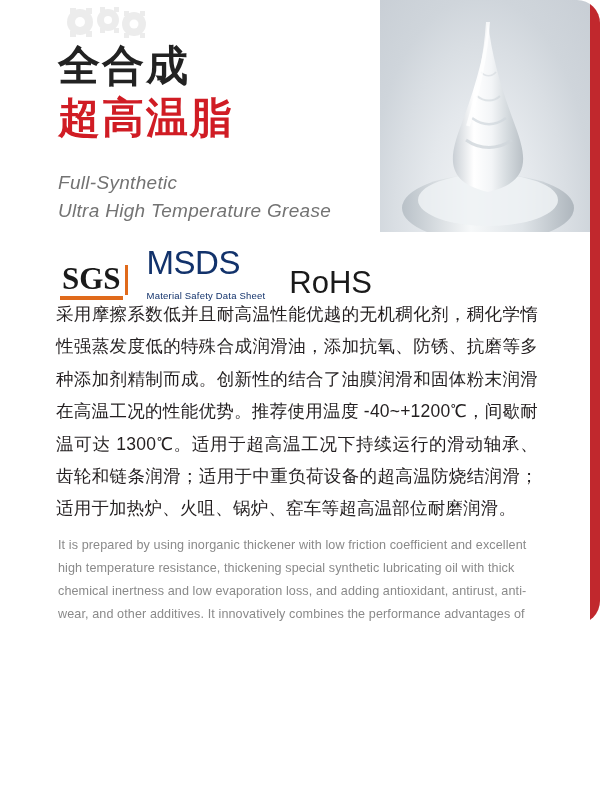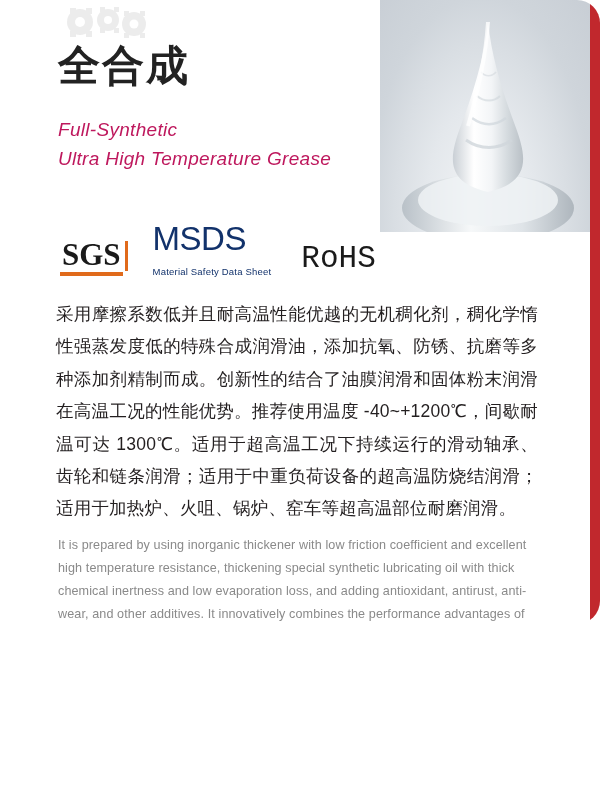--- a/index.html
+++ b/index.html
@@ -80,34 +80,34 @@
     letter-spacing: 2px;
     line-height: 1.15;
     margin: 4px 0 0 0;
   }
   .title-en {
     margin-top: 26px;
     font-family: "Liberation Sans", sans-serif;
     font-style: italic;
     font-size: 19px;
     line-height: 1.5;
-    color: #be185d;
+    color: #737373;
     letter-spacing: 0.3px;
   }
 
   
   #certs {
     position: absolute;
     left: 60px;
-    top: 228px;
+    top: 252px;
     width: 350px;
     height: 48px;
     display: flex;
     align-items: flex-end;
-    gap: 30px;
+    gap: 24px;
   }
   .sgs {
     position: relative;
     display: inline-block;
   }
   .sgs-word {
     font-family: "Liberation Serif", serif;
     font-weight: bold;
     font-size: 31px;
     color: #1a1a1a;
@@ -143,21 +143,21 @@
   }
   .msds-sub {
     font-family: "Liberation Sans", sans-serif;
     font-size: 9.5px;
     color: #12326b;
     letter-spacing: 0.2px;
     margin-top: 12px;
   }
 
   .rohs-word {
-    font-family: Liberation Mono, monospace;
+    font-family: Liberation Sans, sans-serif;
     font-size: 31px;
     color: #1a1a1a;
     line-height: 1;
     letter-spacing: 0px;
     padding-bottom: 2px;
     text-align: center;
   }
 
   
   #body-cn {
@@ -243,20 +243,21 @@
       <path d="M86 140 C 100 150, 118 150, 132 140" stroke="#cfd6db" stroke-width="3" fill="none" opacity="0.8"></path>
       <path d="M92 118 C 103 126, 115 126, 126 118" stroke="#cfd6db" stroke-width="2.5" fill="none" opacity="0.7"></path>
       <path d="M97 96 C 104 102, 114 102, 120 96" stroke="#cfd6db" stroke-width="2" fill="none" opacity="0.6"></path>
       <path d="M101 72 C 105 77, 112 77, 116 72" stroke="#cfd6db" stroke-width="1.6" fill="none" opacity="0.55"></path>
       <path d="M108 22 C 106 54, 98 92, 88 126" stroke="#ffffff" stroke-width="4" fill="none" opacity="0.75"></path>
     </svg>
   </div>
 
   <div id="title-block">
     <div class="title-cn-1">全合成</div>
+    <div class="title-cn-2">超高温脂</div>
     <div class="title-en">
       <div>Full-Synthetic</div>
       <div>Ultra High Temperature Grease</div>
     </div>
   </div>
 
   <div id="certs">
 
     <div class="sgs">
       <div class="sgs-word">SGS</div>

